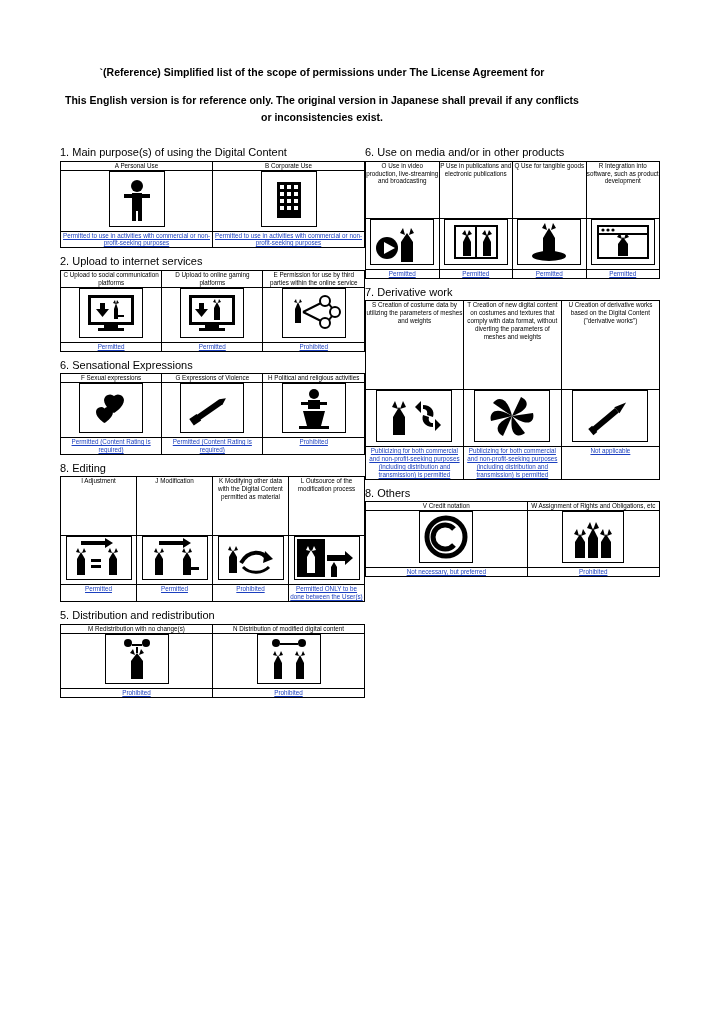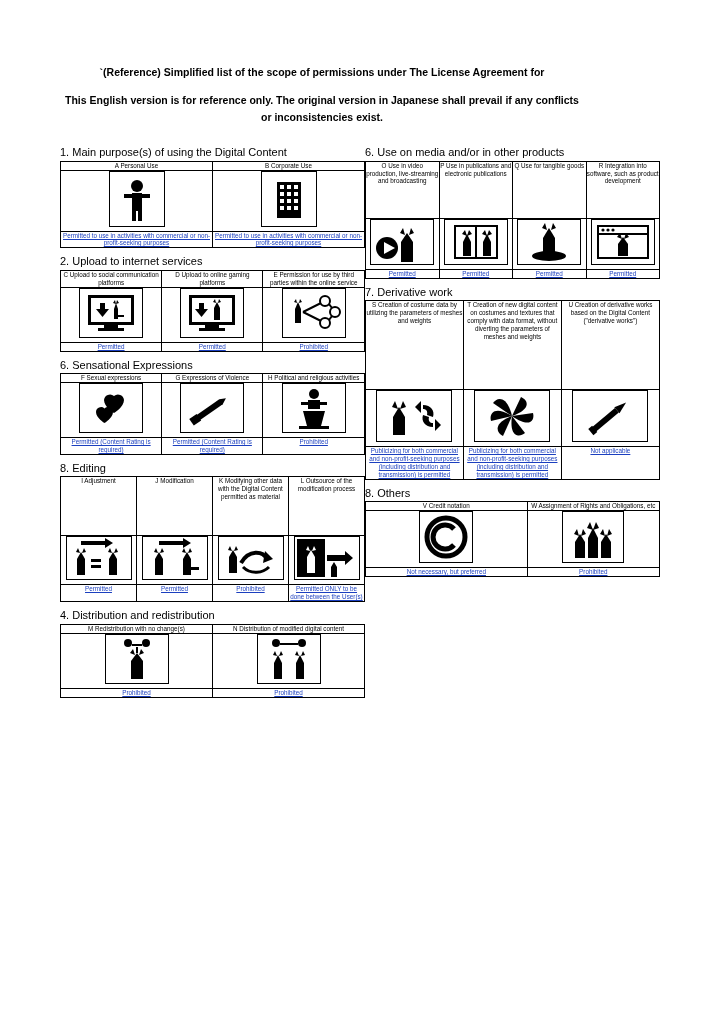--- a/index.html
+++ b/index.html
@@ -383,21 +383,21 @@
             <td class="status">Permitted</td>
             <td class="status">Permitted</td>
             <td class="status">Prohibited</td>
             <td class="status">Permitted ONLY to be done between the User(s)</td>
           </tr>
         </tbody>
           </table>
       </div>
 
       <div class="sec">
-        <div class="sec-title">4. Distribution and redistribution</div>
+        <div class="sec-title">5. Distribution and redistribution</div>
         <table class="grid">
           <tbody>
               <tr>
             <td class="hdr" style="width:50%">M Redistribution with no change(s)</td>
             <td class="hdr" style="width:50%">N Distribution of modified digital content</td>
           </tr>
           <tr>
             <td class="iconcell">
               <span class="pic">
                 <svg width="62" height="48" viewBox="0 0 62 48">

